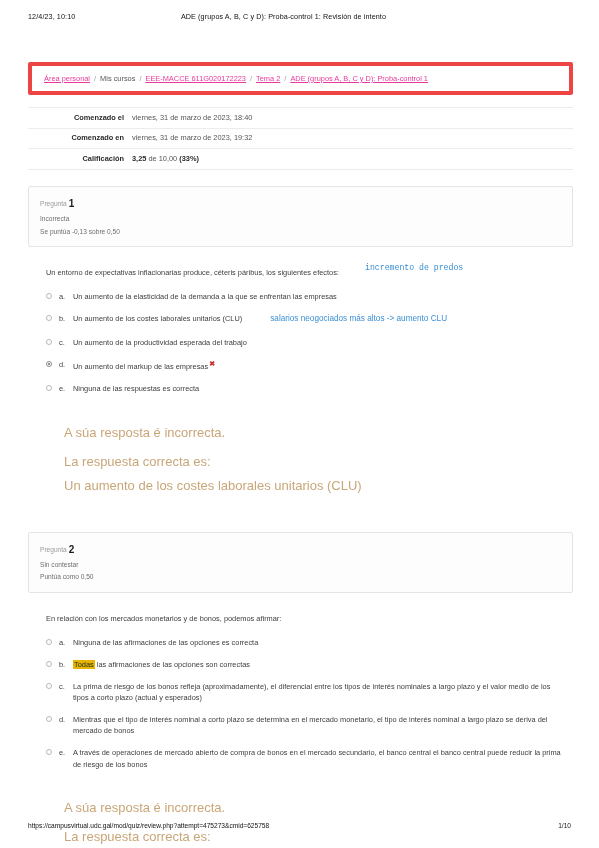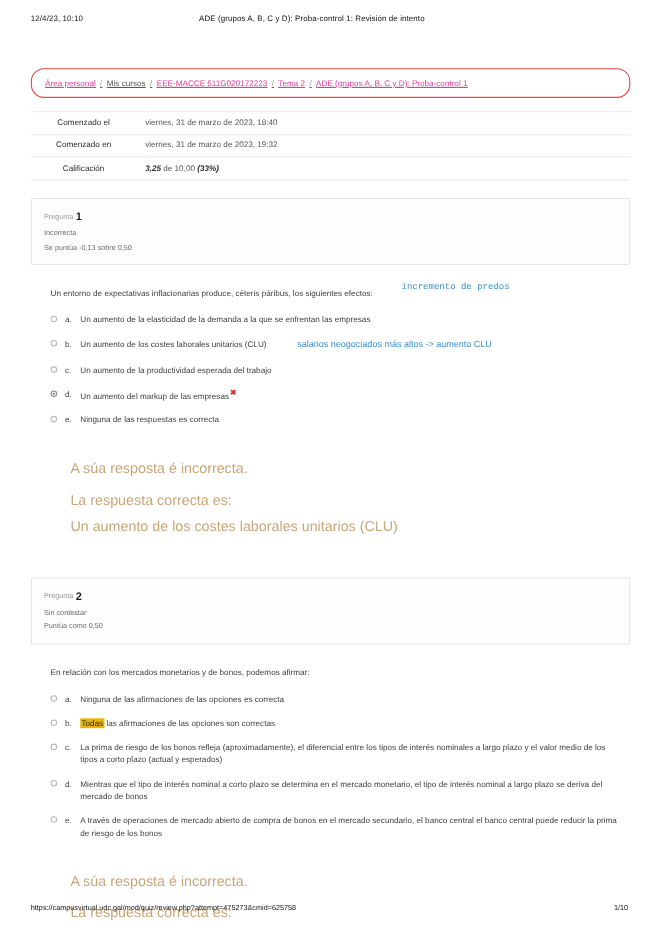--- a/index.html
+++ b/index.html
@@ -66,28 +66,27 @@
   
   .page {
     position: absolute;
     top: 62px;
     left: 28px;
     width: 545px;
   }
 
   
   .breadcrumb-box {
-    border: 1px solid #ef4444;
-    border-radius: 12px;
+    border: 4px solid #ef4444;
+    border-radius: 2px;
     padding: 8px 10px 8px 12px;
     font-size: 7.4px;
     color: #5a5a5a;
     white-space: nowrap;
     background: #fff;
-    text-decoration: underline;
   }
   .breadcrumb-box a {
     color: #e6399b;
     text-decoration: underline;
   }
   .crumb-sep {
     color: #9a9a9a;
     padding: 0 4px;
   }
   .crumb-plain { color: #555; }
@@ -95,36 +94,36 @@
   
   .summary {
     margin-top: 12px;
     width: 100%;
     border-collapse: collapse;
     font-size: 7.4px;
   }
   .summary tr { border-bottom: 1px solid #ececec; }
   .summary tr:first-child { border-top: 1px solid #ececec; }
   .summary th {
-    text-align: center;
-    font-weight: normal;
+    text-align: right;
+    font-weight: bold;
     color: #2b2b2b;
     width: 96px;
     padding: 4.5px 8px 4.5px 0;
     vertical-align: top;
     line-height: 1.45;
   }
   .summary td {
     text-align: left;
     color: #555;
     padding: 4.5px 0 4.5px 0;
     vertical-align: top;
     line-height: 1.45;
   }
-  .summary td b { color: #2b2b2b; font-style: italic; }
+  .summary td b { color: #2b2b2b; }
 
   
   .question {
     margin-top: 16px;
   }
   .qinfo {
     border: 1px solid #e4e4e4;
     border-radius: 2px;
     padding: 7px 10px 8px 11px;
     background: #fdfdfd;

